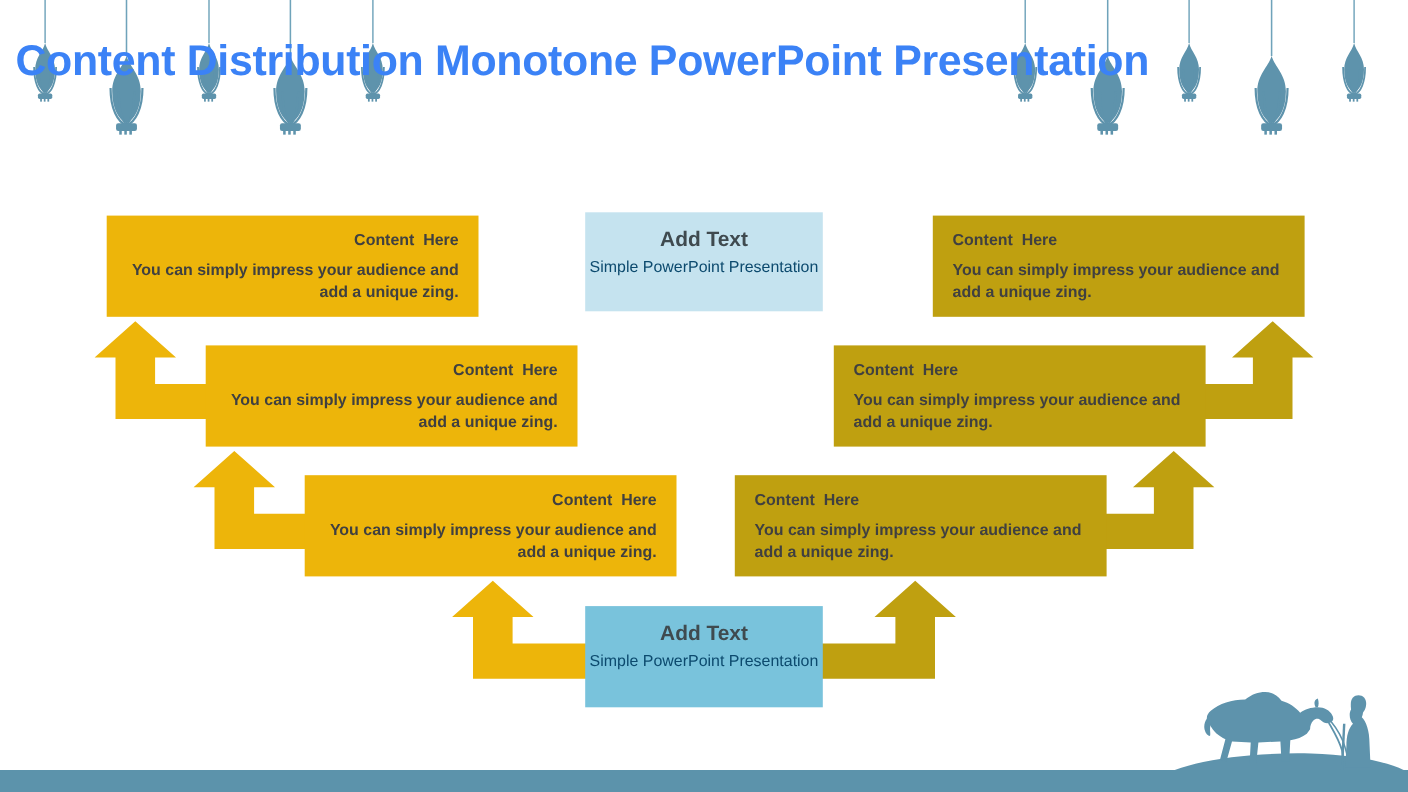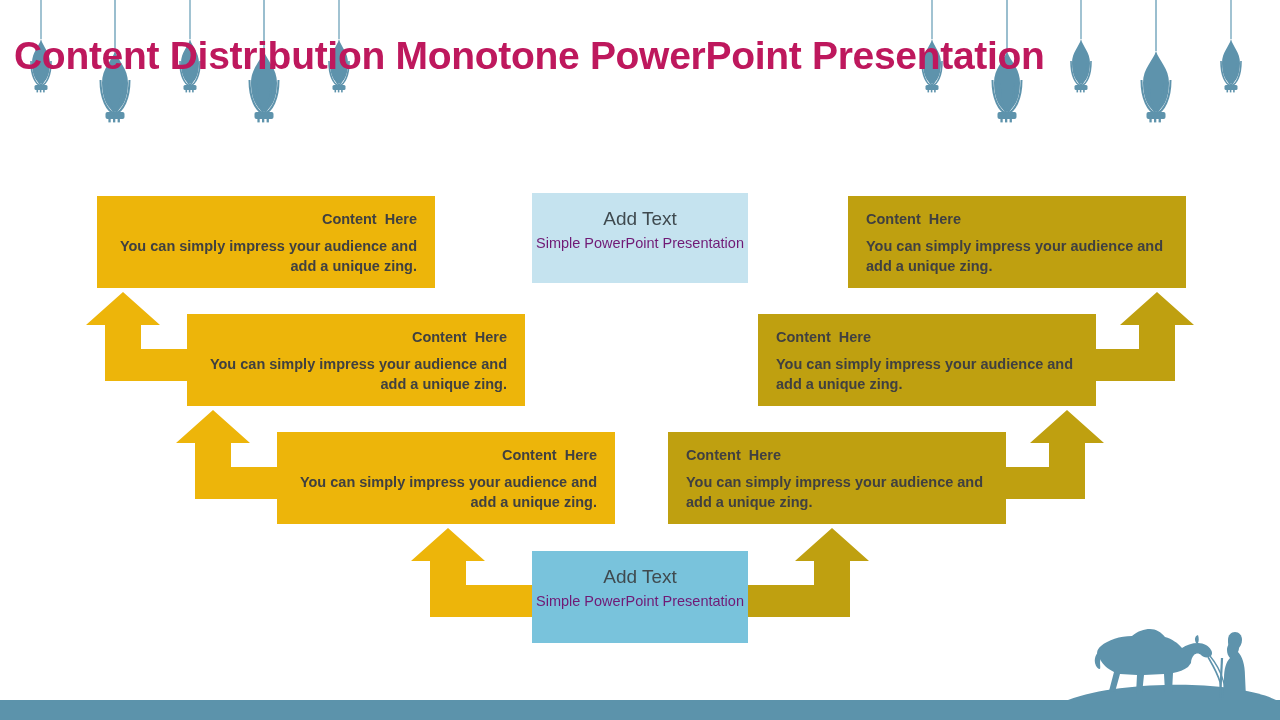--- a/index.html
+++ b/index.html
@@ -27,21 +27,21 @@
   }
 
   
   #title {
     position: absolute;
     left: 14px;
     top: 31px;
     width: 1256px;
     font-size: 39px;
     font-weight: bold;
-    color: #be185d;
+    color: #3b82f6;
     letter-spacing: -0.3px;
     white-space: nowrap;
     line-height: 50px;
   }
 
   
   .arrow-layer {
     position: absolute;
     left: 0; top: 0;
     width: 1280px; height: 720px;
@@ -72,29 +72,29 @@
   
   .abox {
     position: absolute;
     box-sizing: border-box;
     text-align: center;
     color: #4b5a60;
     padding-top: 14px;
   }
   .abox .ahead {
     font-size: 19px;
-    font-weight: normal;
+    font-weight: bold;
     color: #3f4a4f;
     line-height: 24px;
     margin-bottom: 3px;
   }
   .abox .abody {
     font-size: 14.5px;
     line-height: 19px;
-    color: #701a75;
+    color: #0c4a6e;
   }
 
   
   #bottom-bar {
     position: absolute;
     left: 0;
     top: 700px;
     width: 1280px;
     height: 20px;
     background: #5c93ab;

